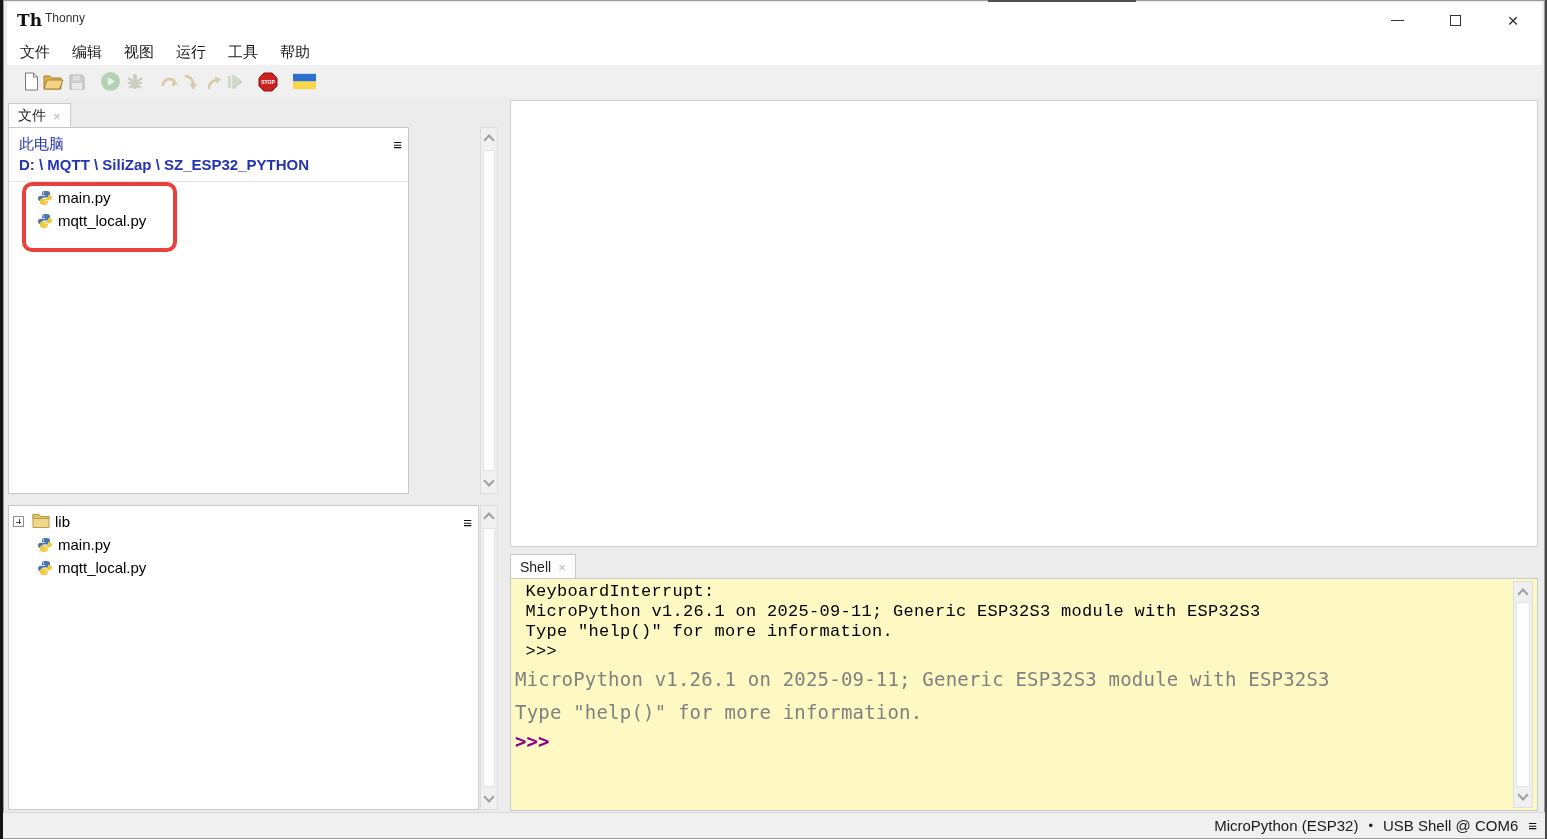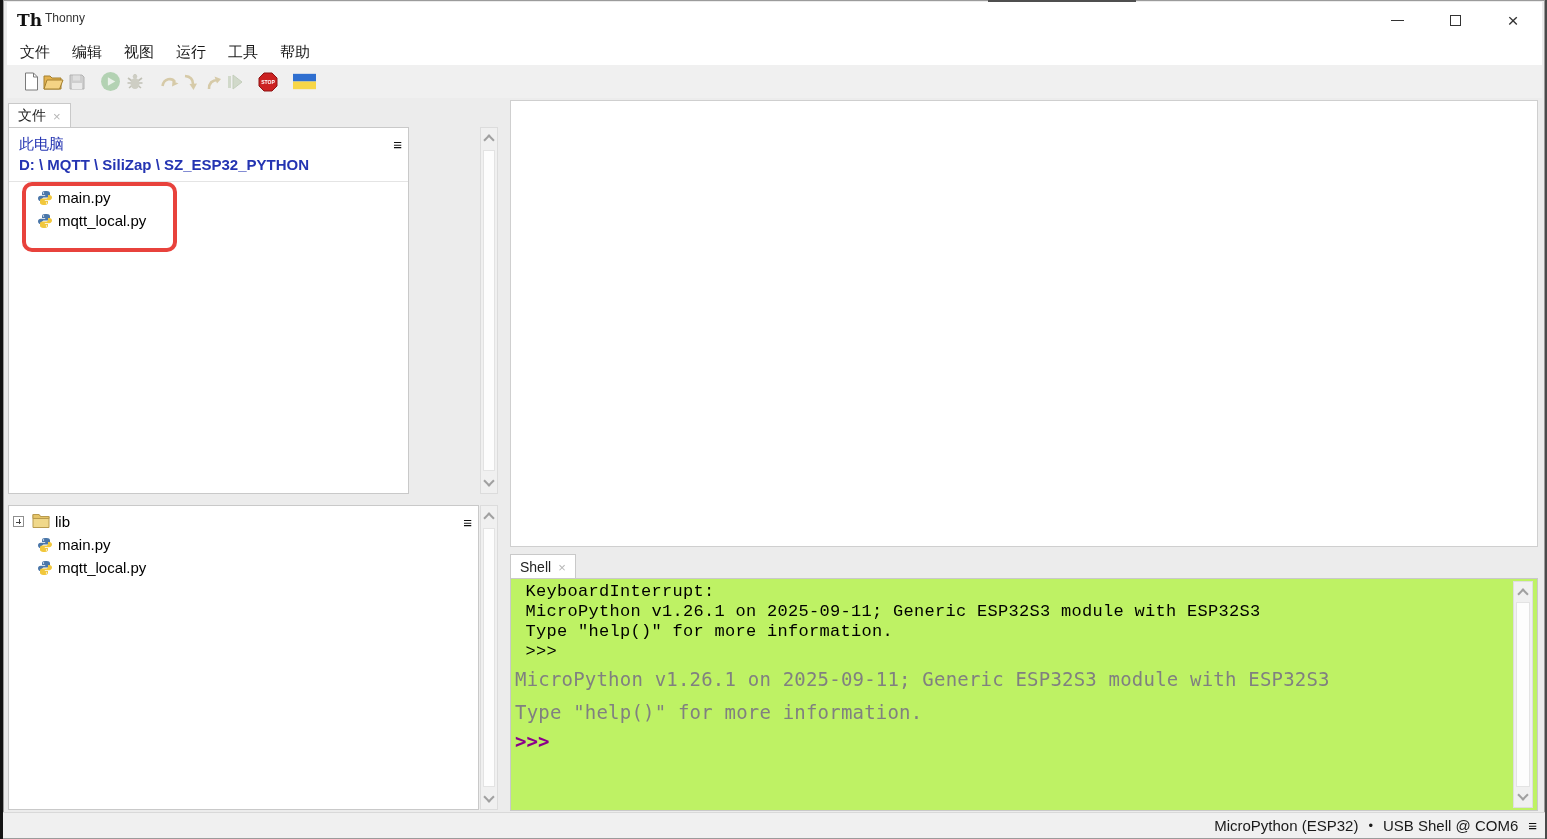--- a/index.html
+++ b/index.html
@@ -66,21 +66,21 @@
   .chev.up{top:8px;transform:translateX(-50%) rotate(45deg);}
   .chev.down{bottom:8px;transform:translateX(-50%) rotate(225deg);}
   .scroll-thumb{position:absolute;left:2px;right:2px;background:#fdfdfd;border:1px solid #e3e3e3;}
 
   
   .editor{position:absolute;left:510px;top:100px;width:1028px;height:447px;
           background:#ffffff;border:1px solid #cfcfcf;}
 
   
   .shell-panel{position:absolute;left:510px;top:578px;width:1028px;height:233px;
-               background:#bef264;border:1px solid #c9c9c9;}
+               background:#fef9c3;border:1px solid #c9c9c9;}
   .shell-history{position:absolute;left:4px;top:3px;font-family:"Liberation Mono",monospace;
                  font-size:17px;line-height:20px;letter-spacing:.3px;color:#000;white-space:pre;}
   .shell-banner{position:absolute;left:4px;top:84px;font-family:"DejaVu Sans Mono",monospace;
                 font-size:19px;line-height:33px;letter-spacing:.2px;color:#808080;white-space:pre;}
   .shell-prompt{position:absolute;left:4px;top:151px;font-family:"DejaVu Sans Mono",monospace;
                 font-size:19px;font-weight:bold;color:#8b008b;white-space:pre;}
   .shell-scroll{position:absolute;right:4px;top:2px;width:20px;height:227px;background:#f0f0f0;border:1px solid #dedede;}
 
   
   .statusbar{position:absolute;left:3px;right:2px;bottom:1px;height:26px;background:#f0f0f0;

